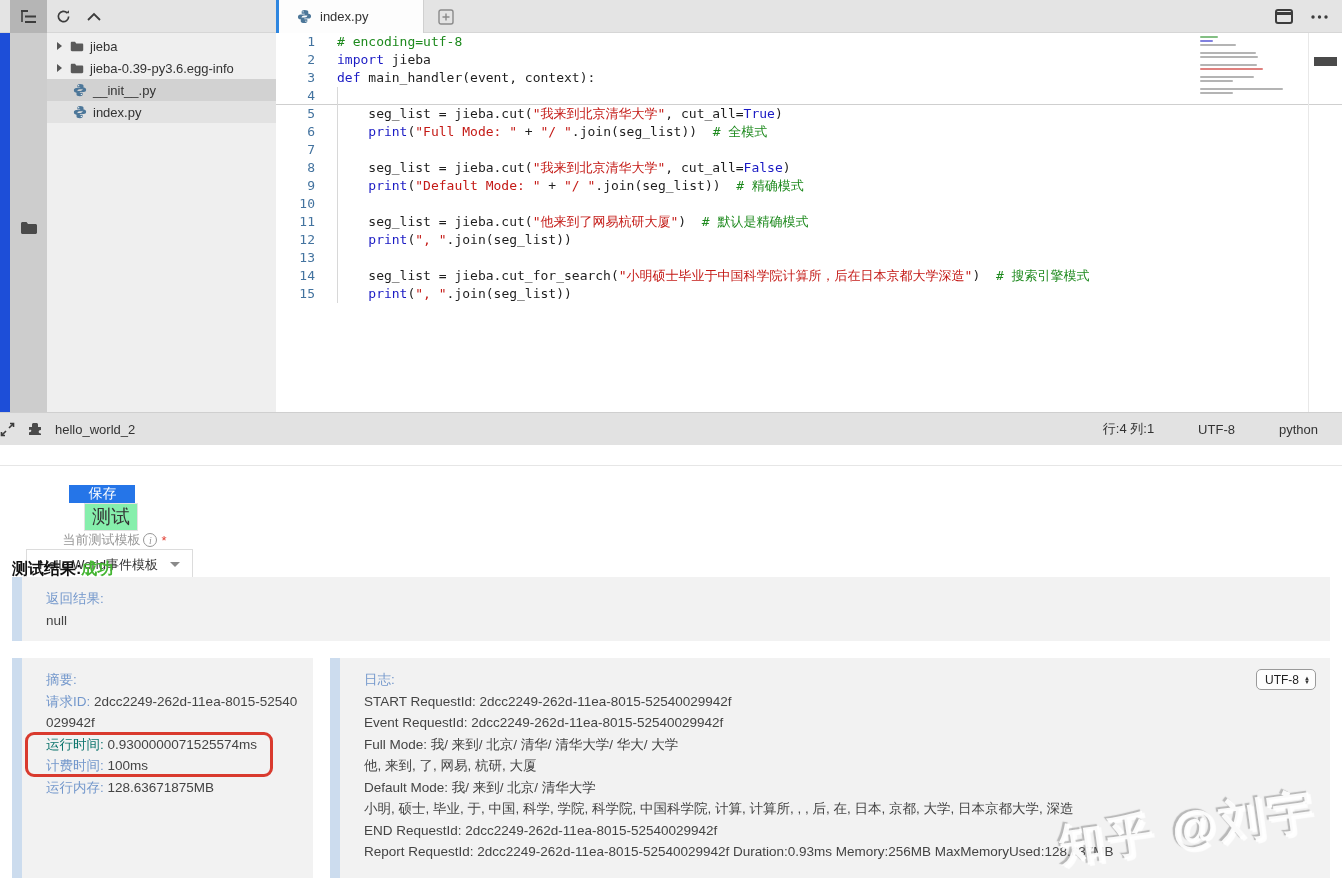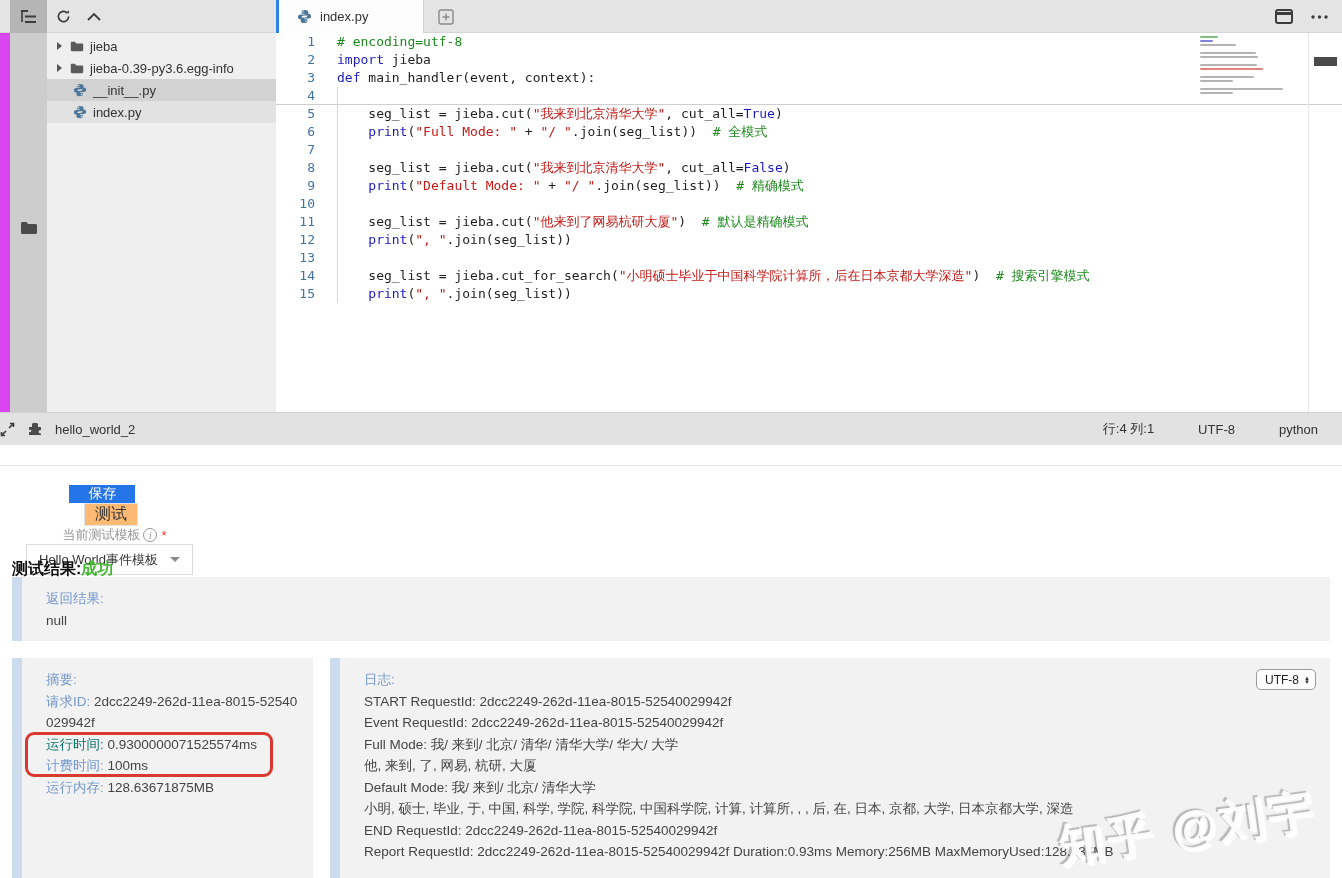--- a/index.html
+++ b/index.html
@@ -1,20 +1,20 @@
 <!DOCTYPE html>
 <html><head>
 <meta charset="utf-8">
 <style>
   * { margin:0; padding:0; box-sizing:border-box; }
   html,body { width:1342px; height:878px; background:#fff; font-family:"Liberation Sans", sans-serif; overflow:hidden; }
   .page { position:relative; width:1342px; height:878px; background:#fff; }
 
   
-  .editor-card { position:absolute; left:0; top:0; width:1342px; height:445px; background:#d946ef; }
+  .editor-card { position:absolute; left:0; top:0; width:1342px; height:445px; background:#1d4ed8; }
 
   .topbar { position:absolute; left:0; top:0; width:1342px; height:33px; background:#e4e4e4; border-bottom:1px solid #d6d6d6; }
   .rail-sel { position:absolute; left:10px; top:0; width:37px; height:33px; background:#b5b5b5; display:flex; align-items:center; justify-content:center; }
   .tb-icons { position:absolute; left:56px; top:0; height:33px; display:flex; align-items:center; gap:16px; }
   .tb-right { position:absolute; right:14px; top:0; height:33px; display:flex; align-items:center; gap:18px; }
   .icon-btn { display:flex; align-items:center; justify-content:center; cursor:pointer; }
 
   .tabbar { position:absolute; left:276px; top:0; height:33px; display:flex; }
   .tab { height:33px; width:148px; background:#fdfdfd; border-left:3px solid #2e86e0; border-right:1px solid #d0d0d0; display:flex; align-items:center; gap:8px; padding-left:18px; font-size:13px; color:#333; }
   .tab-plus { width:44px; height:33px; display:flex; align-items:center; justify-content:center; color:#8a8a8a; }
@@ -45,21 +45,21 @@
 
   .statusbar { position:absolute; left:0; top:412px; width:1342px; height:33px; background:#e2e2e2; border-top:1px solid #cfcfcf; display:flex; align-items:center; font-size:13px; color:#333; }
   .sb-left { display:flex; align-items:center; gap:12px; }
   .sb-right { margin-left:auto; display:flex; align-items:center; gap:44px; padding-right:24px; }
 
   
   .divider { position:absolute; left:0; top:465px; width:1342px; height:1px; background:#e6e6e6; }
 
   .toolbar { position:absolute; left:12px; top:485px; height:33px; display:flex; align-items:center;flex-direction:column; }
   .btn-save { width:66px; height:33px; background:#2575e8; color:#fff; font-size:14px; border:none; cursor:pointer; }
-  .btn-test { width:54px; height:33px; background:#fdba74; color:#333; font-size:16px; border:1px solid #e2e2e2; margin-left:17px; cursor:pointer; }
+  .btn-test { width:54px; height:33px; background:#86efac; color:#333; font-size:19px; border:1px solid #e2e2e2; margin-left:17px; cursor:pointer; }
   .tpl-label { margin-left:24px; font-size:13px; color:#979797; display:flex; align-items:center; gap:3px; }
   .info-i { width:14px; height:14px; border:1px solid #979797; border-radius:50%; font-size:10px; display:inline-flex; align-items:center; justify-content:center; color:#979797; font-family:"Liberation Serif", serif; font-style:italic; }
   .req-star { color:#e23c30; margin-left:1px; }
   .tpl-select { margin-left:14px; height:31px; min-width:142px; border:1px solid #dcdcdc; background:#fff; display:flex; align-items:center; padding:8px 12px; font-size:13px; color:#333; gap:12px; cursor:pointer; }
   .dd-caret { width:0; height:0; border-left:5px solid transparent; border-right:5px solid transparent; border-top:5px solid #8a8a8a; }
 
   .result-title { position:absolute; left:12px; top:559px; font-size:16px; font-weight:bold; color:#111; }
   .result-ok { color:#43b531; }
 
   .panel { position:absolute; background:#f2f2f2; }

